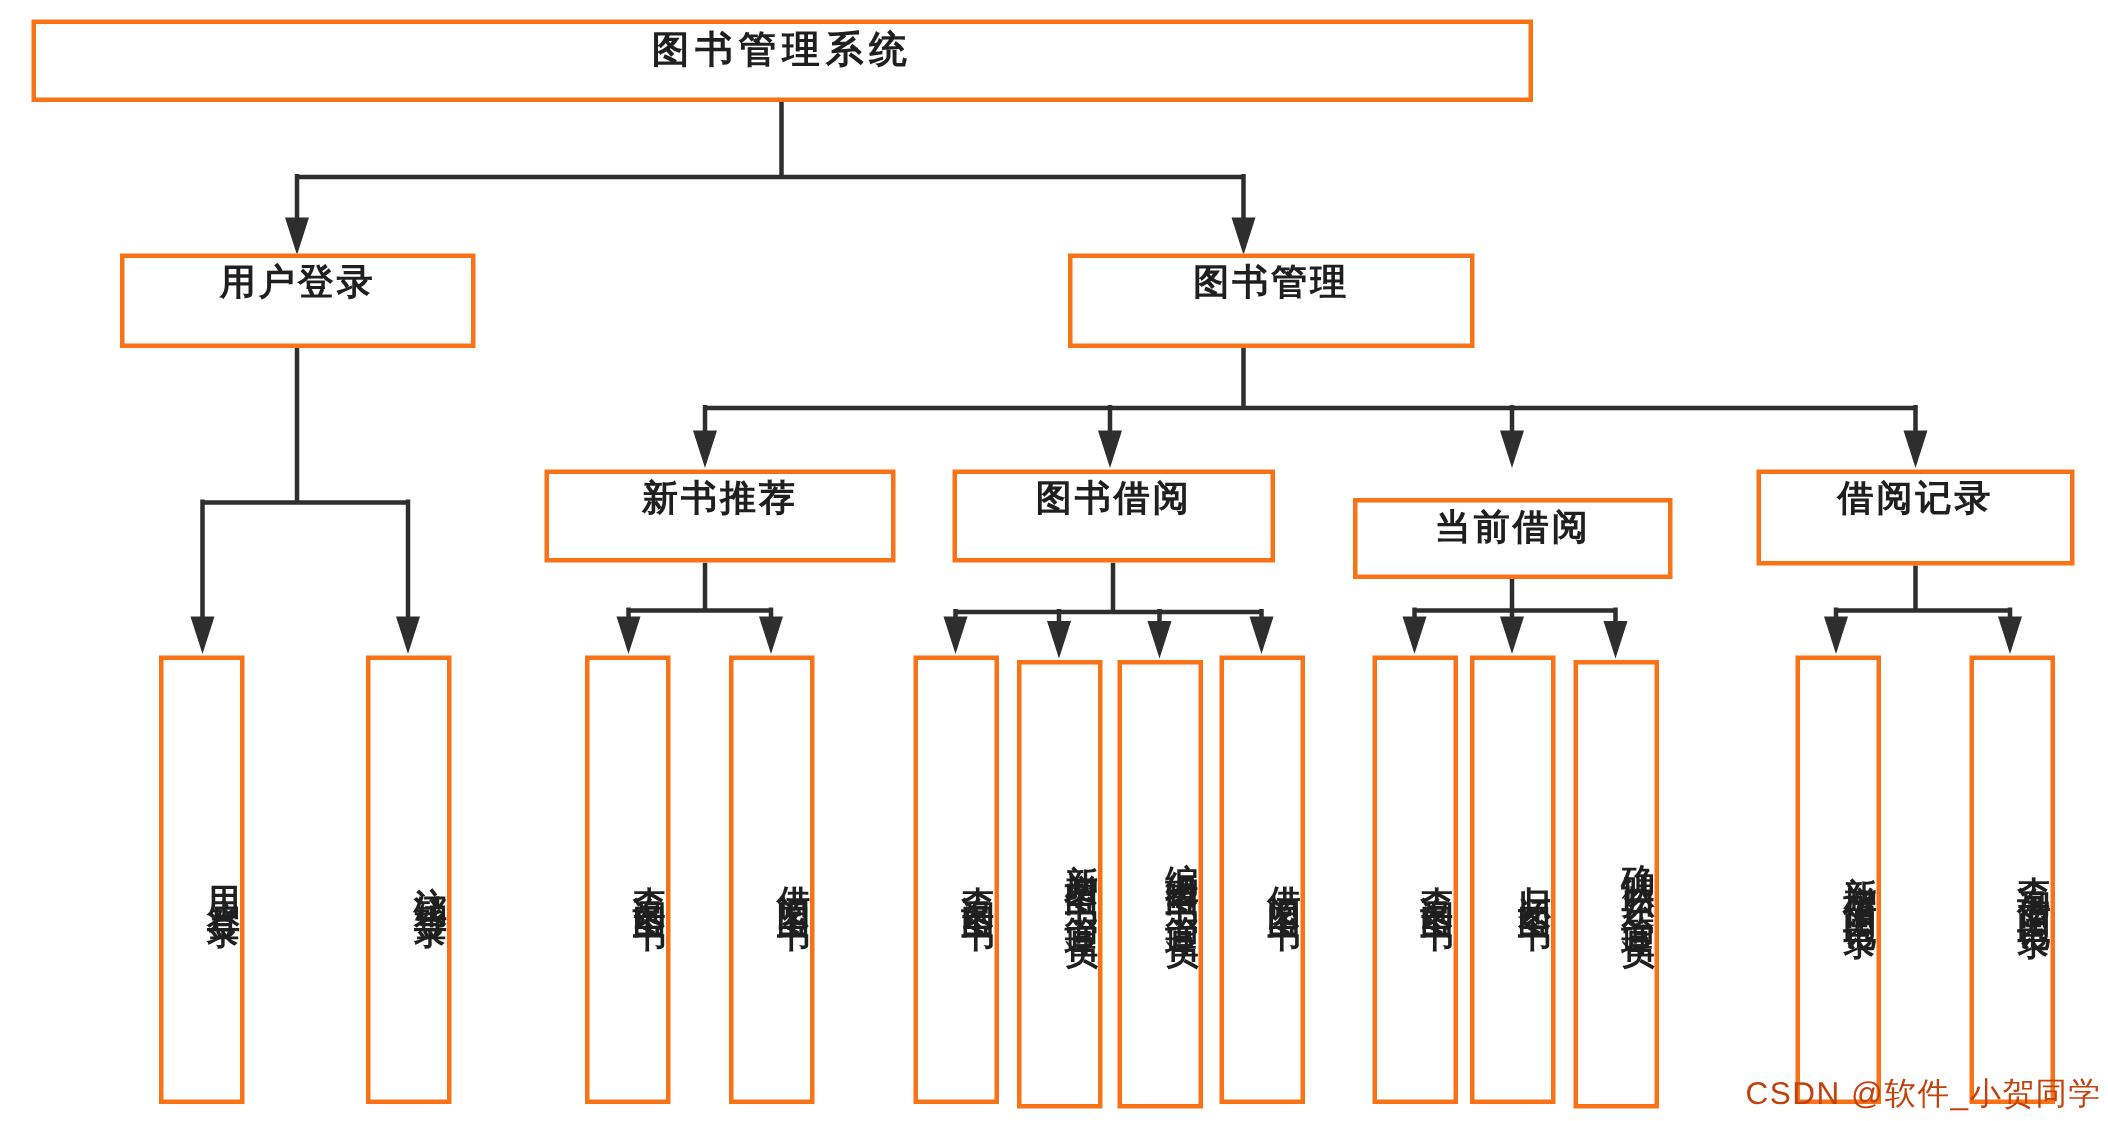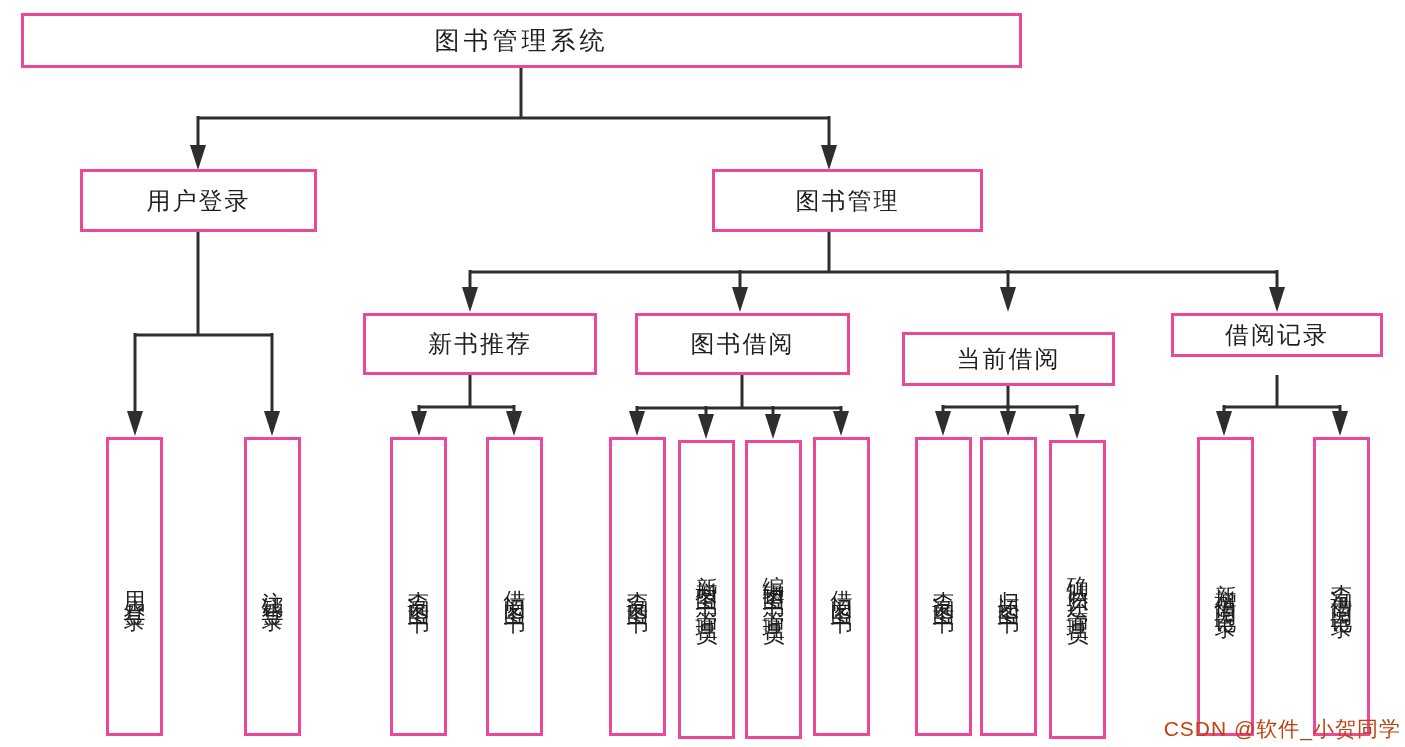--- a/index.html
+++ b/index.html
@@ -13,25 +13,26 @@
   }
   svg.wires{
     position:absolute;left:0;top:0;z-index:1;
   }
   svg.wires line{stroke:#2e2e2e;stroke-width:3;}
   svg.wires polygon{fill:#2e2e2e;stroke:none;}
   .node{
     position:absolute;
     box-sizing:border-box;
     background:#ffffff;
-    border:3px solid #ec4899;
+    border:3px solid #f97316;
     display:flex;
-    align-items:center;
+    align-items:flex-start;
     justify-content:center;
     z-index:2;
+    font-weight:bold;
   }
   .hnode{
     font-size:24px;
     letter-spacing:2px;
     white-space:nowrap;
   }
   .hnode.root{
     font-size:25px;
     letter-spacing:4px;
   }
@@ -141,21 +142,21 @@
 
   <div class="node hnode" style="left:363px;top:313px;width:234px;height:62px">
     <span>新书推荐</span>
   </div>
   <div class="node hnode" style="left:635px;top:313px;width:215px;height:62px">
     <span>图书借阅</span>
   </div>
   <div class="node hnode" style="left:902px;top:332px;width:213px;height:54px">
     <span>当前借阅</span>
   </div>
-  <div class="node hnode" style="left:1171px;top:313px;width:212px;height:44px">
+  <div class="node hnode" style="left:1171px;top:313px;width:212px;height:64px">
     <span>借阅记录</span>
   </div>
 
   <div class="node vnode" style="left:106px;top:437px;width:57px;height:299px">
     <span>用户登录</span>
   </div>
   <div class="node vnode" style="left:244px;top:437px;width:57px;height:299px">
     <span>注销登录</span>
   </div>
 

